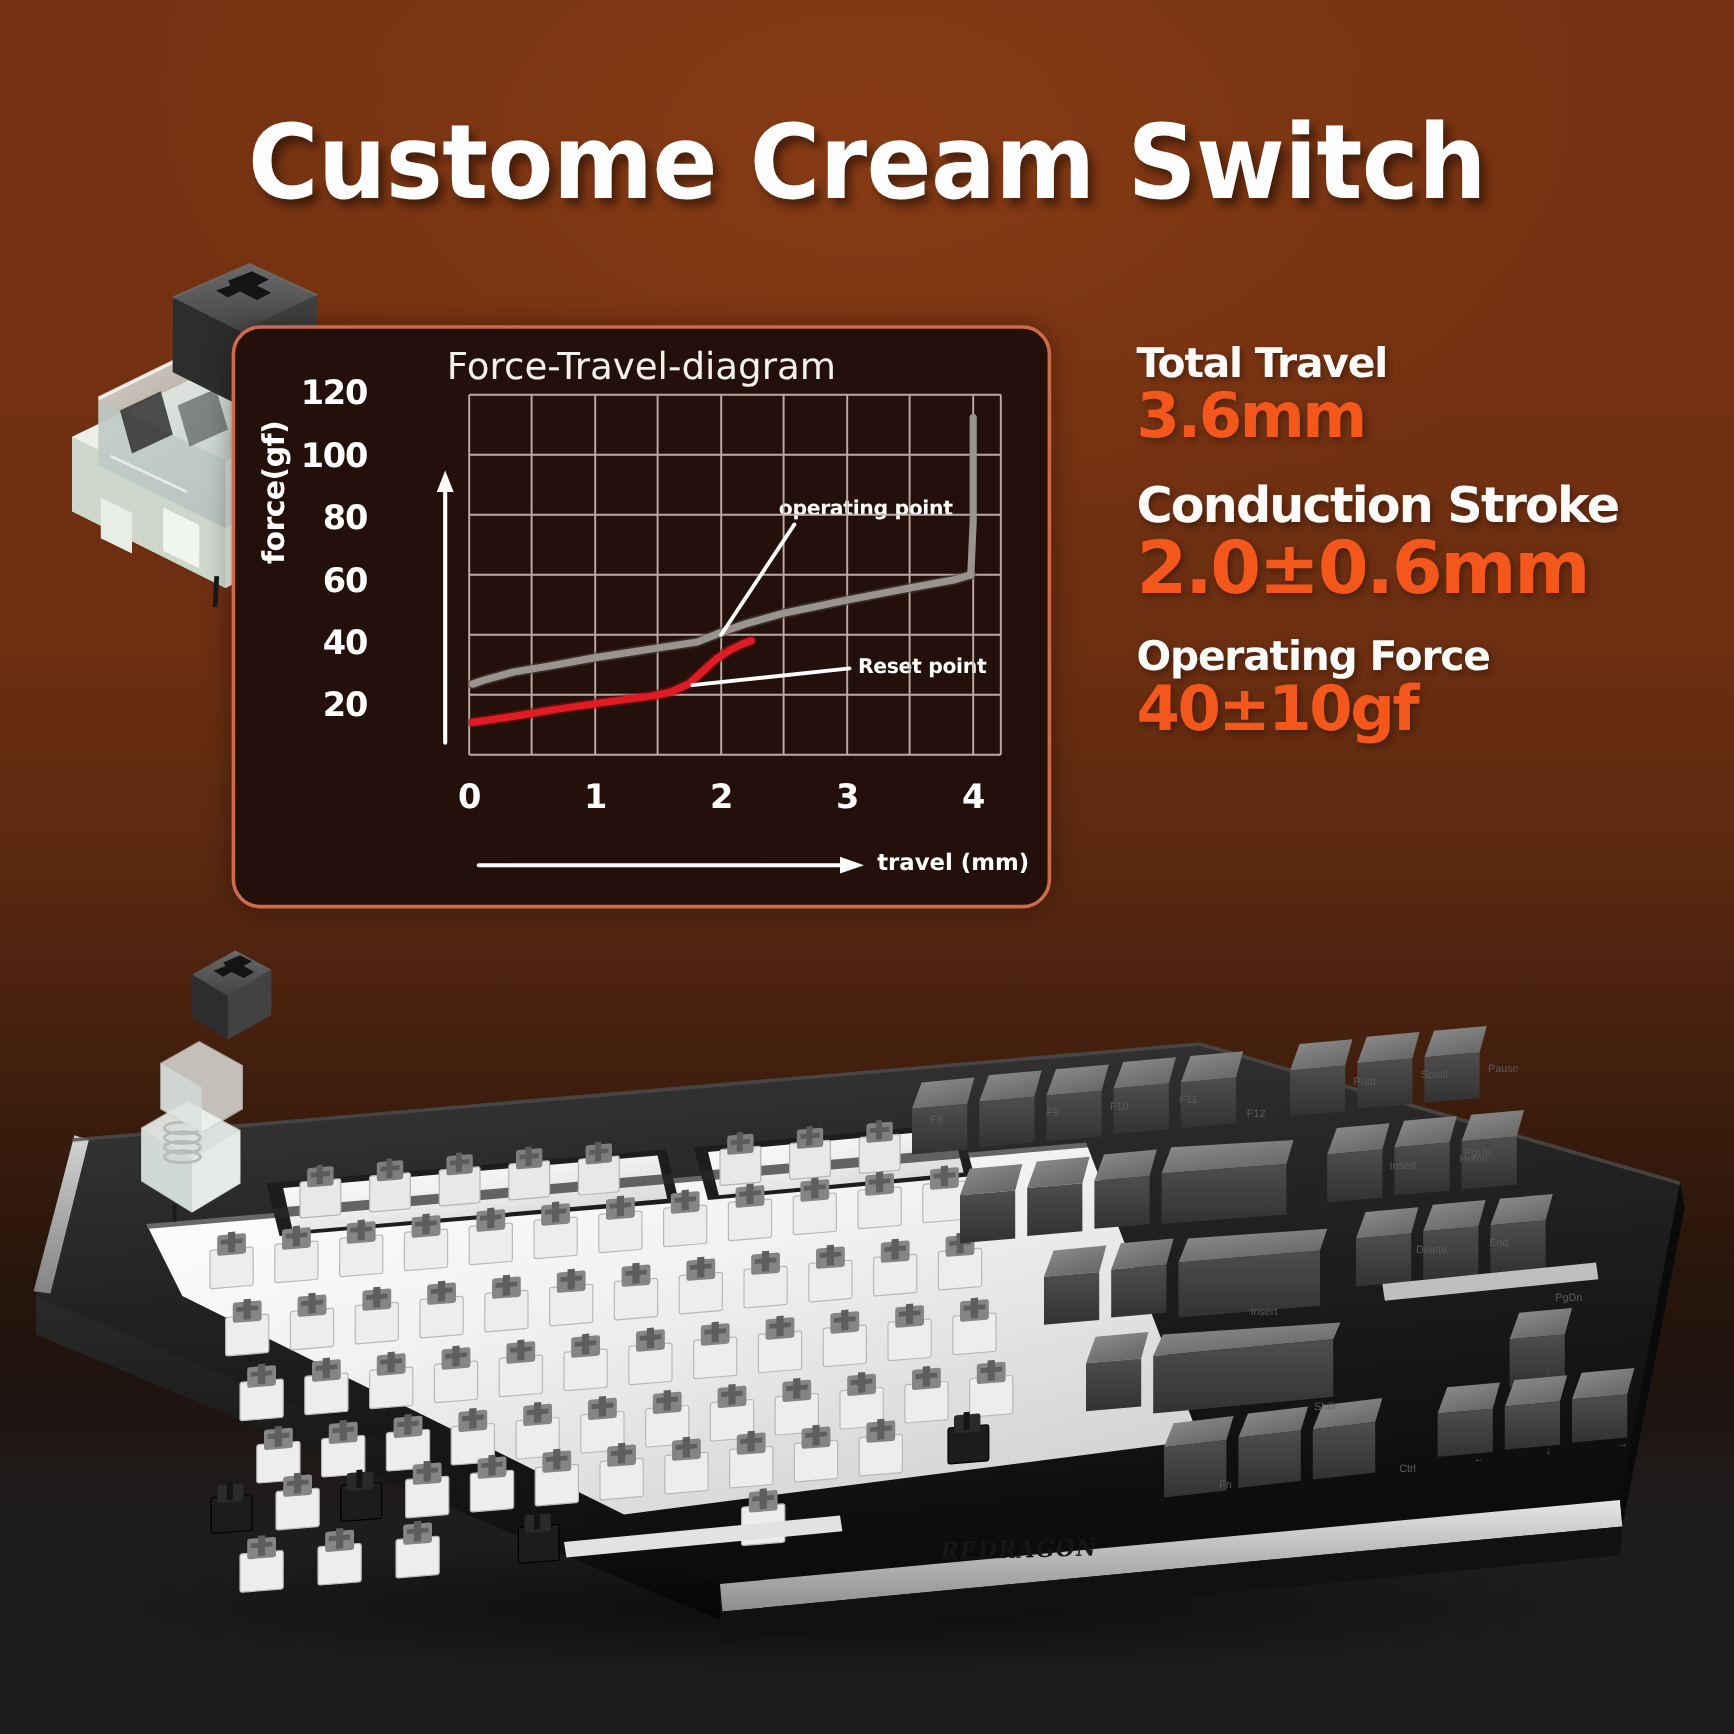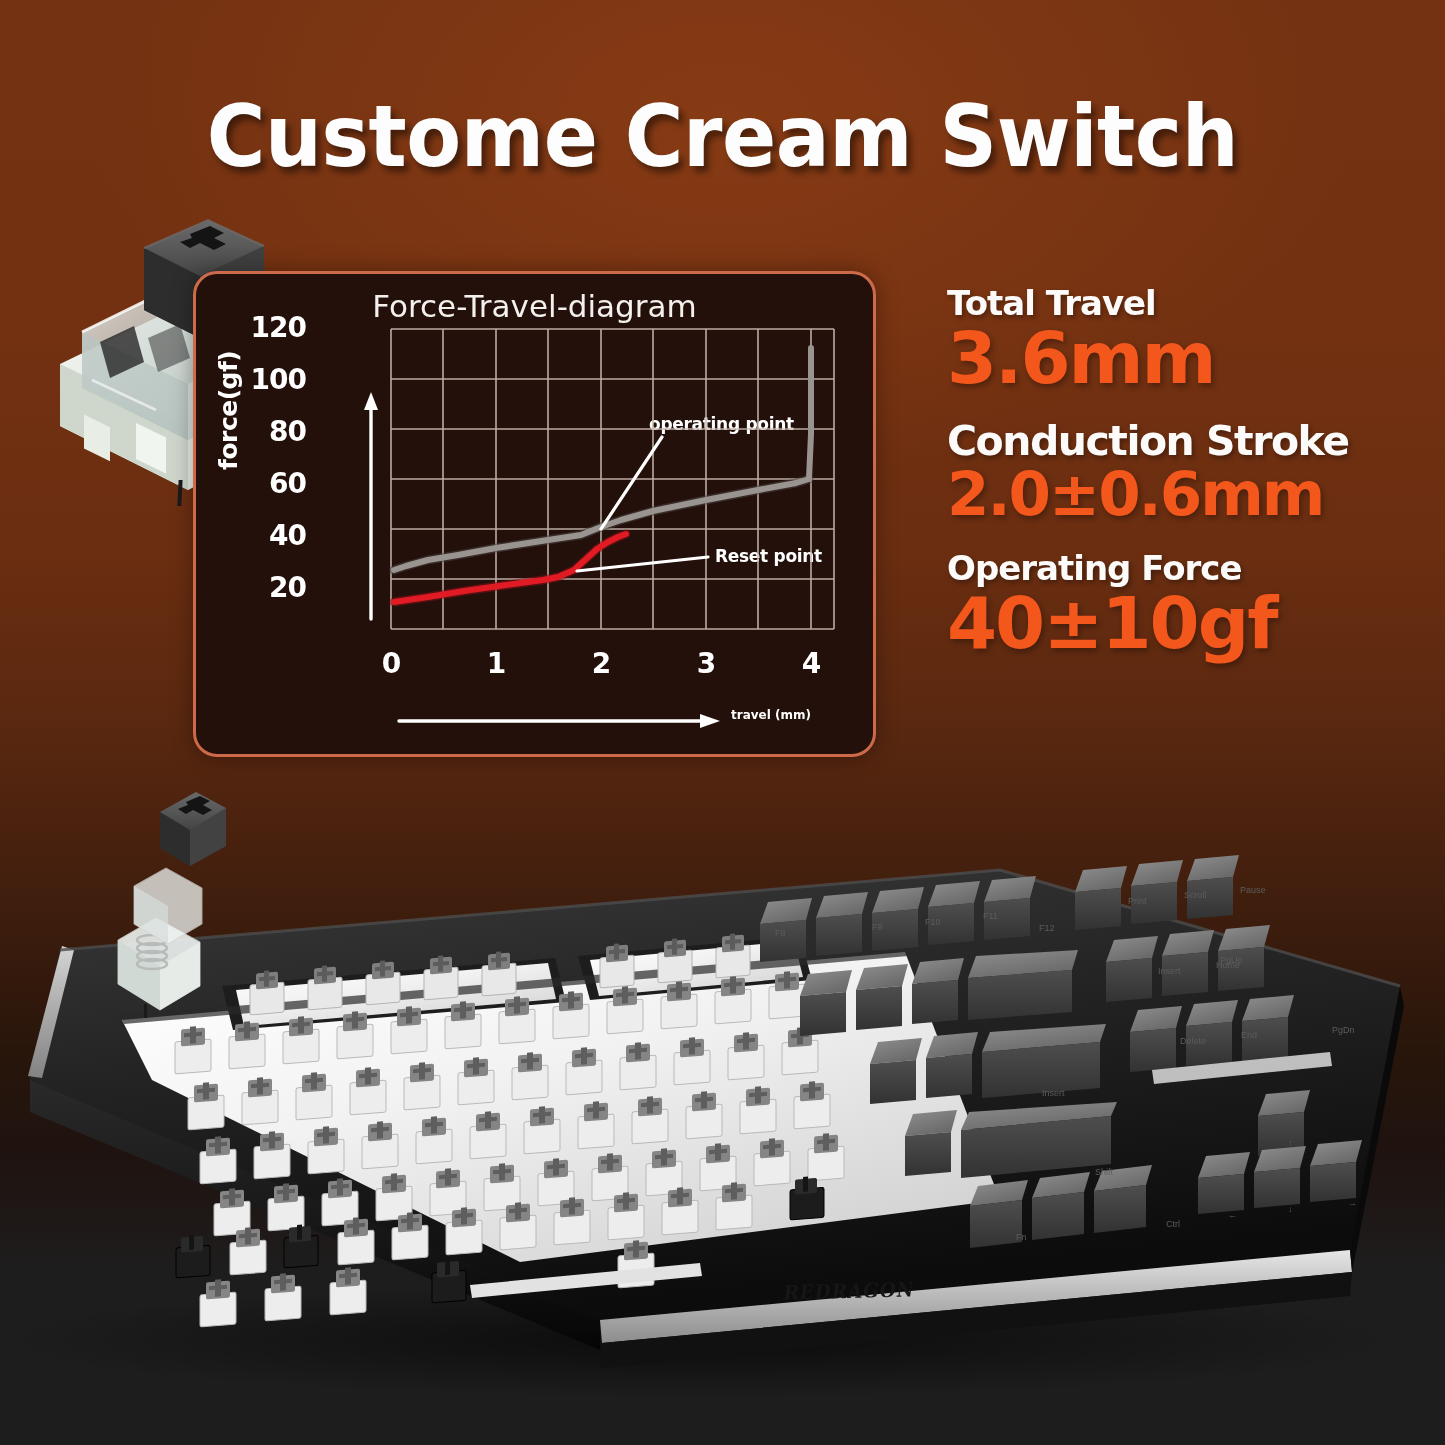--- a/index.html
+++ b/index.html
@@ -89,21 +89,21 @@
   .annot {
     position:absolute;
     font-size:17px; font-weight:bold;
     color:#ffffff;
     font-family:"DejaVu Sans", sans-serif;
     white-space:nowrap;
     letter-spacing:-0.3px;
   }
   .axis-cap {
     position:absolute;
-    font-size:12px; font-weight:bold;
+    font-size:19px; font-weight:bold;
     color:#ffffff;
     font-family:"DejaVu Sans", sans-serif;
     white-space:nowrap;
   }
 
   
   .switch-img {
     position:absolute;
     left:48px; top:212px;
     width:272px; height:300px;
@@ -113,21 +113,21 @@
   .specs { position:absolute; left:947px; top:283px; width:450px; }
   .spec-label {
     font-size:34px; font-weight:bold;
     color:#fcfbfa;
     font-family:"DejaVu Sans", sans-serif;
     letter-spacing:-1px;
     white-space:nowrap;
     text-shadow:2px 3px 5px rgba(0,0,0,0.35);
   }
   .spec-value {
-    font-size:72px; font-weight:bold;
+    font-size:52px; font-weight:bold;
     color:#f4571c;
     font-family:"DejaVu Sans", sans-serif;
     letter-spacing:-2px;
     white-space:nowrap;
     line-height:1.03;
     text-shadow:2px 3px 6px rgba(0,0,0,0.35);
     margin-top:-2px;
   }
   .spec-block { margin-bottom:22px; }
   .spec-block.sb2 .spec-label { font-size:41px; letter-spacing:-1.5px; }
@@ -1017,21 +1017,21 @@
   <div class="keycap-legend" style="left:983px;  top:911px;">F11</div>
   <div class="keycap-legend" style="left:1039px; top:923px;">F12</div>
   <div class="keycap-legend" style="left:1128px; top:896px;">Print</div>
   <div class="keycap-legend" style="left:1184px; top:890px;">Scroll</div>
   <div class="keycap-legend" style="left:1240px; top:885px;">Pause</div>
   <div class="keycap-legend" style="left:1158px; top:966px;">Insert</div>
   <div class="keycap-legend" style="left:1216px; top:960px;">Home</div>
   <div class="keycap-legend" style="left:1220px; top:955px;">PgUp</div>
   <div class="keycap-legend" style="left:1180px; top:1036px;">Delete</div>
   <div class="keycap-legend" style="left:1241px; top:1030px;">End</div>
-  <div class="keycap-legend" style="left:1296px; top:1025px;margin-left:36px;">PgDn</div>
+  <div class="keycap-legend" style="left:1296px; top:1076px;">PgDn</div>
   <div class="keycap-legend" style="left:1042px; top:1088px;">Insert</div>
   <div class="keycap-legend" style="left:1095px; top:1167px;">Shift</div>
   <div class="keycap-legend" style="left:1016px; top:1232px;">Fn</div>
   <div class="keycap-legend" style="left:1166px; top:1219px;">Ctrl</div>
   <div class="keycap-legend" style="left:1228px; top:1210px;">←</div>
   <div class="keycap-legend" style="left:1288px; top:1204px;">↓</div>
   <div class="keycap-legend" style="left:1348px; top:1198px;">→</div>
   <div class="keycap-legend" style="left:1288px; top:1138px;">↑</div>
 
   <div class="kb-logo">REDRAGON</div>

